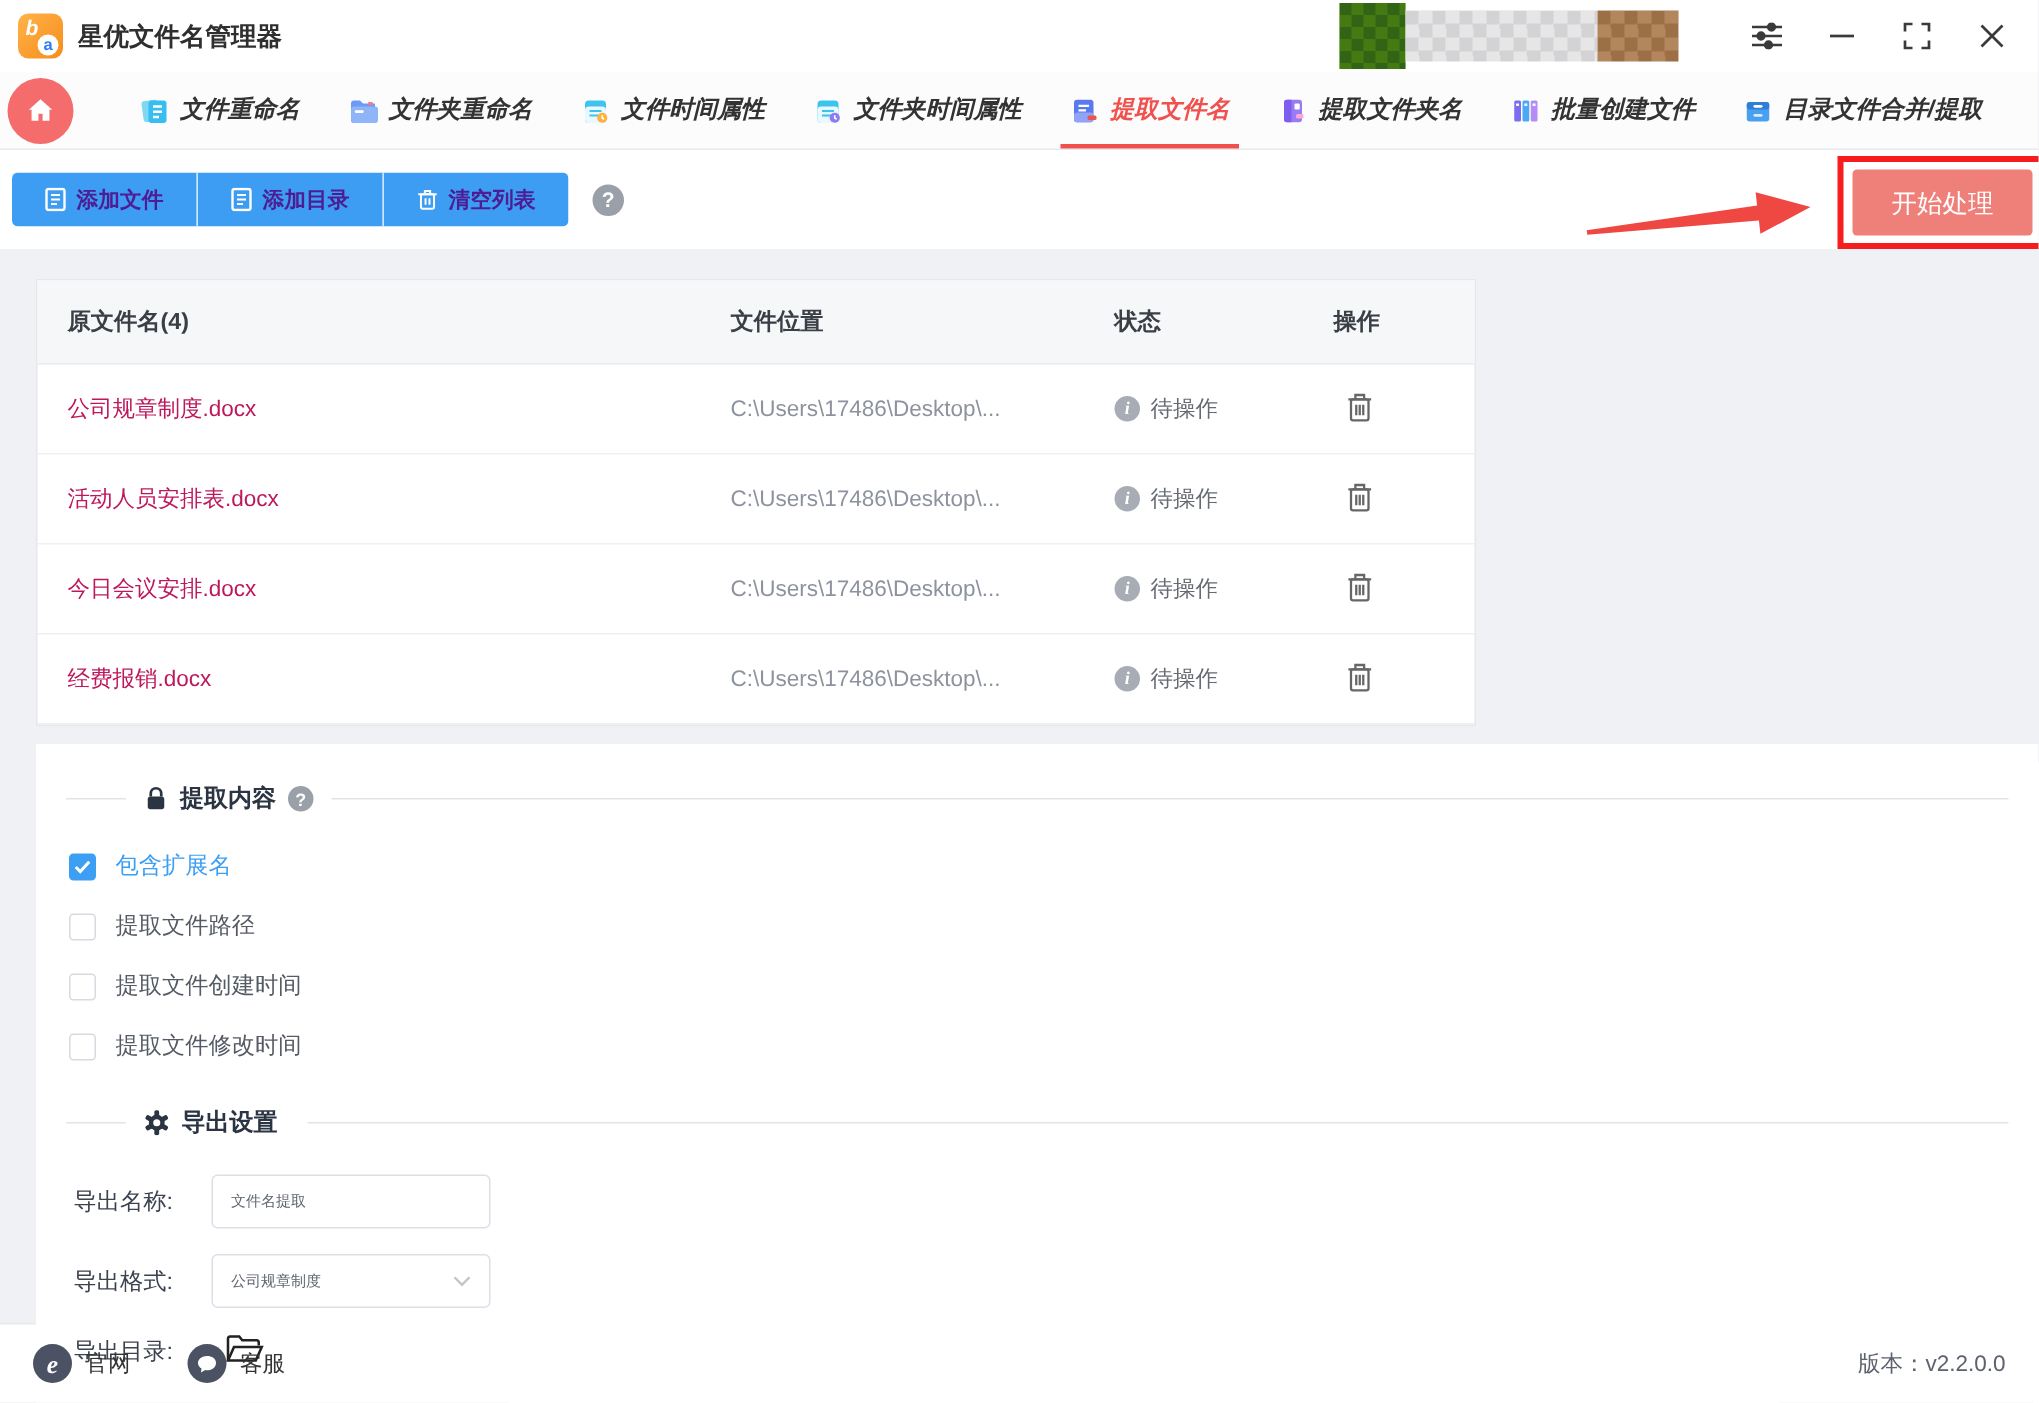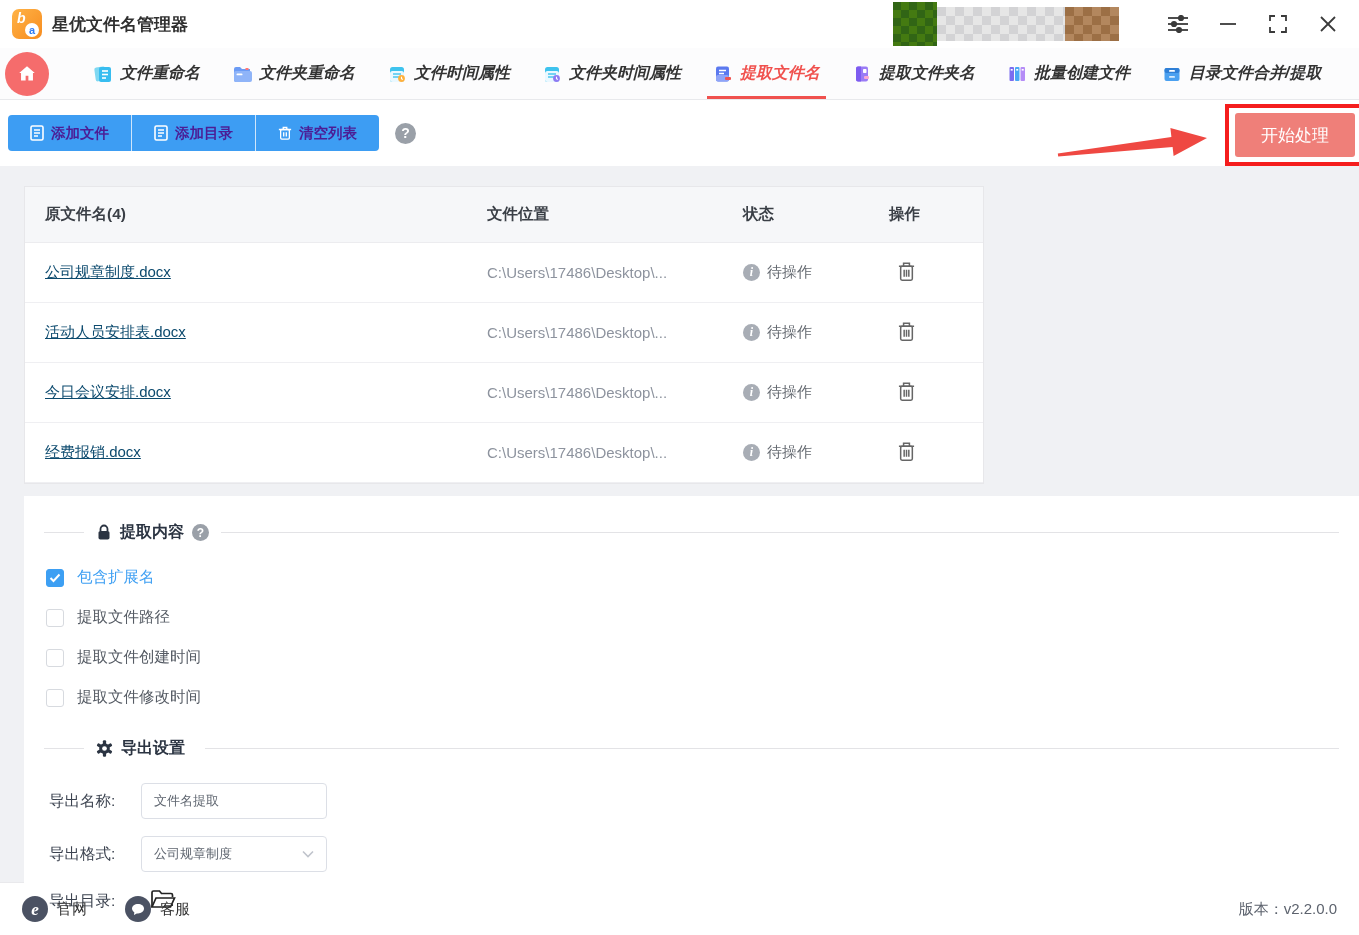--- a/index.html
+++ b/index.html
@@ -38,41 +38,41 @@
   .start-annotation { position:absolute; top:4px; right:-6px; width:140px; height:62px; border:4px solid #f51d1d; padding:5px 6px; background:#fff; }
   .start-btn { width:100%; height:100%; background:#ef7f79; color:#fff; font-size:17px; border:none; border-radius:3px; cursor:pointer; }
 
   
   .content { display:flex; height:716px; padding:20px 0 14px 24px; gap:12px;flex-direction:column; }
   .table-panel { width:960px; background:#fff; border:1px solid #e7e7ea; }
   .t-head, .t-row { display:grid; grid-template-columns:462px 256px 146px 96px; align-items:center; }
   .t-head { height:56px; background:#f6f7f9; border-bottom:1px solid #ececef; font-size:15.5px; font-weight:bold; color:#3a3f46; }
   .t-head > div:first-child, .t-row > div:first-child { padding-left:20px; }
   .t-row { height:60px; border-bottom:1px solid #efeff2; font-size:15px; }
-  .cell-name { color:#0c4a6e;text-decoration:underline; }
+  .cell-name { color:#be185d; }
   .cell-path { color:#8d939e; }
   .cell-status { display:flex; align-items:center; gap:7px; color:#666b72; }
   .info-ico { width:17px; height:17px; border-radius:50%; background:#a8adb5; color:#fff; font-size:12px; font-weight:bold; font-style:italic; font-family:"Liberation Serif",serif; display:flex; align-items:center; justify-content:center; flex:none; }
   .trash-btn { background:none; border:none; cursor:pointer; padding:2px; margin-left:6px; }
 
   
   .side-panel { flex:1; background:#fff; padding:18px 20px; }
   .sec-head { display:flex; align-items:center; margin:8px 0 24px; }
   .sec-head .ln-l { width:40px; height:1px; background:#e3e3e6; margin-right:12px; }
   .sec-head .ln-r { flex:1; height:1px; background:#e3e3e6; margin-left:12px; }
   .sec-title { font-size:16px; font-weight:bold; color:#2b3442; margin:0 8px; }
   .q-ico { width:17px; height:17px; border-radius:50%; background:#9aa0a8; color:#fff; font-size:12px; font-weight:bold; display:flex; align-items:center; justify-content:center; }
   .chk-row { display:flex; align-items:center; gap:13px; margin:0 0 19px 2px; cursor:pointer; }
   .chk-box { width:18px; height:18px; border-radius:3px; border:1px solid #d7dadf; background:#fff; display:flex; align-items:center; justify-content:center; flex:none; }
   .chk-row.checked .chk-box { background:#3d9ff3; border-color:#3d9ff3; }
   .chk-label { font-size:15.5px; color:#555b64; }
   .chk-row.checked .chk-label { color:#3d9ff3; }
   .field-row { display:flex; align-items:center; margin-bottom:17px; padding-left:5px; }
   .field-label { width:92px; font-size:15.5px; color:#3c4350; flex:none; }
-  .field-box { width:186px; height:36px; border:1px solid #dcdfe6; border-radius:4px; display:flex; align-items:center; padding:0 12px; font-size:13px; color:#5f6670; background:#fff; }
+  .field-box { width:186px; height:36px; border:1px solid #dcdfe6; border-radius:4px; display:flex; align-items:center; padding:0 12px; font-size:10px; color:#5f6670; background:#fff; }
   input.field-box { outline:none; }
   .select-box { justify-content:space-between; cursor:pointer; }
   .dir-box { gap:7px; font-size:13.5px; overflow:hidden; white-space:nowrap; }
   .open-folder-btn { background:none; border:none; cursor:pointer; margin-left:9px; padding:0; }
 
   
   .footer { height:53px; background:#fff; border-top:1px solid #e9e9ec; display:flex; align-items:center; padding:0 22px; }
   .foot-item { display:flex; align-items:center; gap:9px; margin-right:38px; cursor:pointer; font-size:15px; color:#333; }
   .foot-circle { width:26px; height:26px; border-radius:50%; background:#4b5263; display:flex; align-items:center; justify-content:center; color:#fff; }
   .foot-circle .e { font-family:"Liberation Serif",serif; font-weight:bold; font-style:italic; font-size:17px; line-height:1; }

